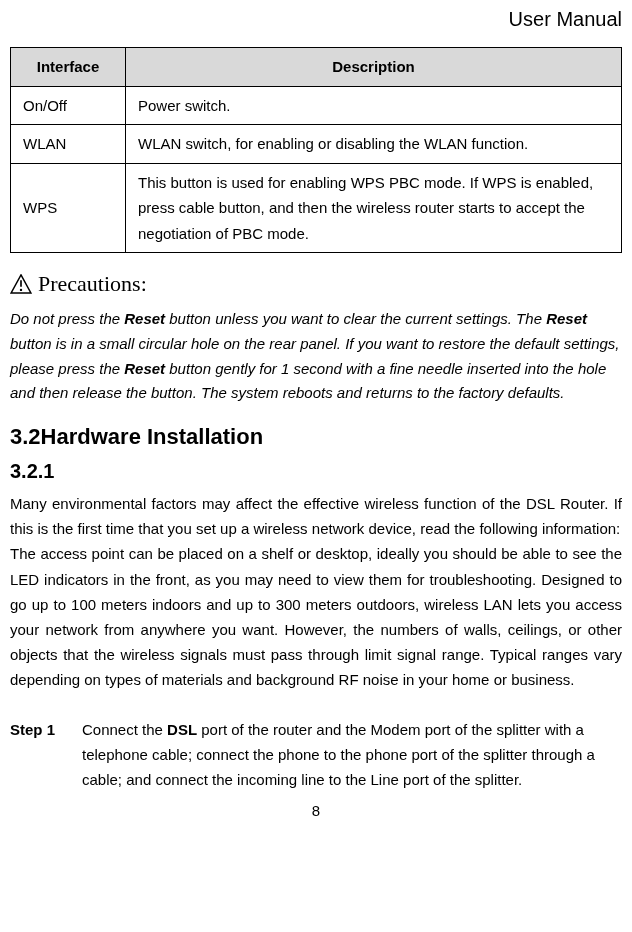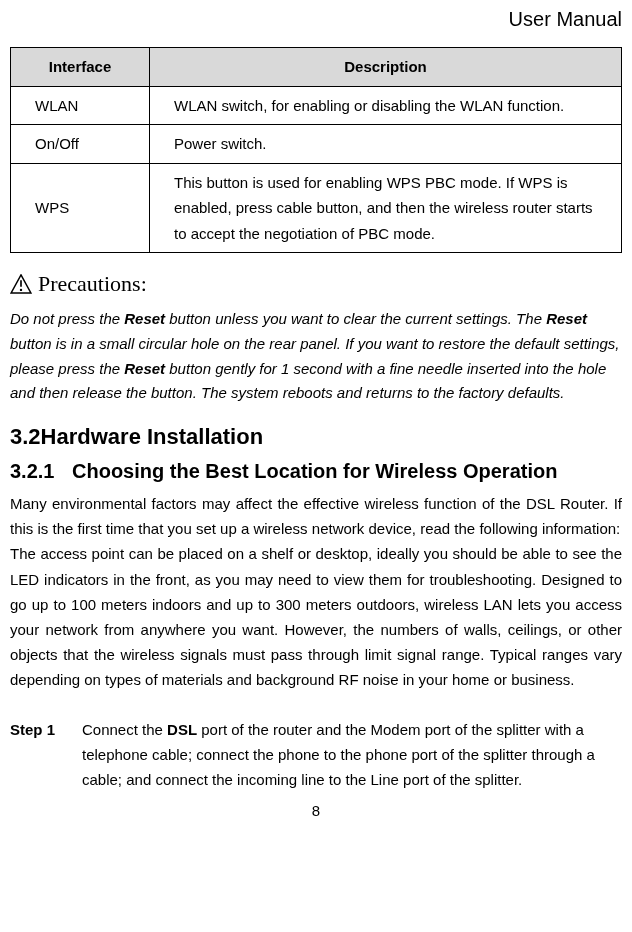--- a/index.html
+++ b/index.html
@@ -20,21 +20,21 @@
       margin-bottom: 16px;
     }
     table.interface-table {
       width: 100%;
       border-collapse: collapse;
       margin-bottom: 18px;
     }
     table.interface-table th,
     table.interface-table td {
       border: 1px solid #000;
-      padding: 6px 24px;
+      padding: 6px 12px;
       font-size: 15px;
       vertical-align: middle;
       text-align: left;
       line-height: 1.7;
     }
     table.interface-table th {
       background: #d9d9d9;
       text-align: center;
       font-weight: bold;
     }
@@ -124,26 +124,26 @@
 
   <table class="interface-table">
     <thead>
       <tr>
         <th class="col-interface">Interface</th>
         <th>Description</th>
       </tr>
     </thead>
     <tbody>
       <tr>
+        <td>On/Off</td>
+        <td>Power switch.</td>
+      </tr>
+      <tr>
         <td>WLAN</td>
         <td>WLAN switch, for enabling or disabling the WLAN function.</td>
-      </tr>
-      <tr>
-        <td>On/Off</td>
-        <td>Power switch.</td>
       </tr>
       <tr>
         <td>WPS</td>
         <td>This button is used for enabling WPS PBC mode. If WPS is enabled, press cable button, and then the wireless router starts to accept the negotiation of PBC mode.</td>
       </tr>
     </tbody>
   </table>
 
   <div class="precautions-heading">
     <span class="warning-icon">
@@ -159,21 +159,20 @@
   <div class="precautions-body">
     <span>Do not press the </span><span class="bold">Reset</span><span> button unless you want to clear the current settings. The </span><span class="bold">Reset</span><span> button is in a small circular hole on the rear panel. If you want to restore the default settings, please press the </span><span class="bold">Reset</span><span> button gently for 1 second with a fine needle inserted into the hole and then release the button. The system reboots and returns to the factory defaults.</span>
   </div>
 
   <h2 class="section">
     <span class="num">3.2</span><span>Hardware Installation</span>
   </h2>
 
   <h3 class="subsection">
     <span class="num">3.2.1</span>
-    <span class="title-text">Choosing the Best Location for Wireless Operation</span>
   </h3>
 
   <div class="body-text" style="margin-bottom:0;">Many environmental factors may affect the effective wireless function of the DSL Router. If this is the first time that you set up a wireless network device, read the following information:</div>
   <div class="body-text">The access point can be placed on a shelf or desktop, ideally you should be able to see the LED indicators in the front, as you may need to view them for troubleshooting. Designed to go up to 100 meters indoors and up to 300 meters outdoors, wireless LAN lets you access your network from anywhere you want. However, the numbers of walls, ceilings, or other objects that the wireless signals must pass through limit signal range. Typical ranges vary depending on types of materials and background RF noise in your home or business.</div>
 
 
   <div class="step-row">
     <div class="step-label">Step 1</div>
     <div class="step-content">
       <span>Connect the </span><span class="bold">DSL</span><span> port of the router and the Modem port of the splitter with a telephone cable; connect the phone to the phone port of the splitter through a cable; and connect the incoming line to the Line port of the splitter.</span>

